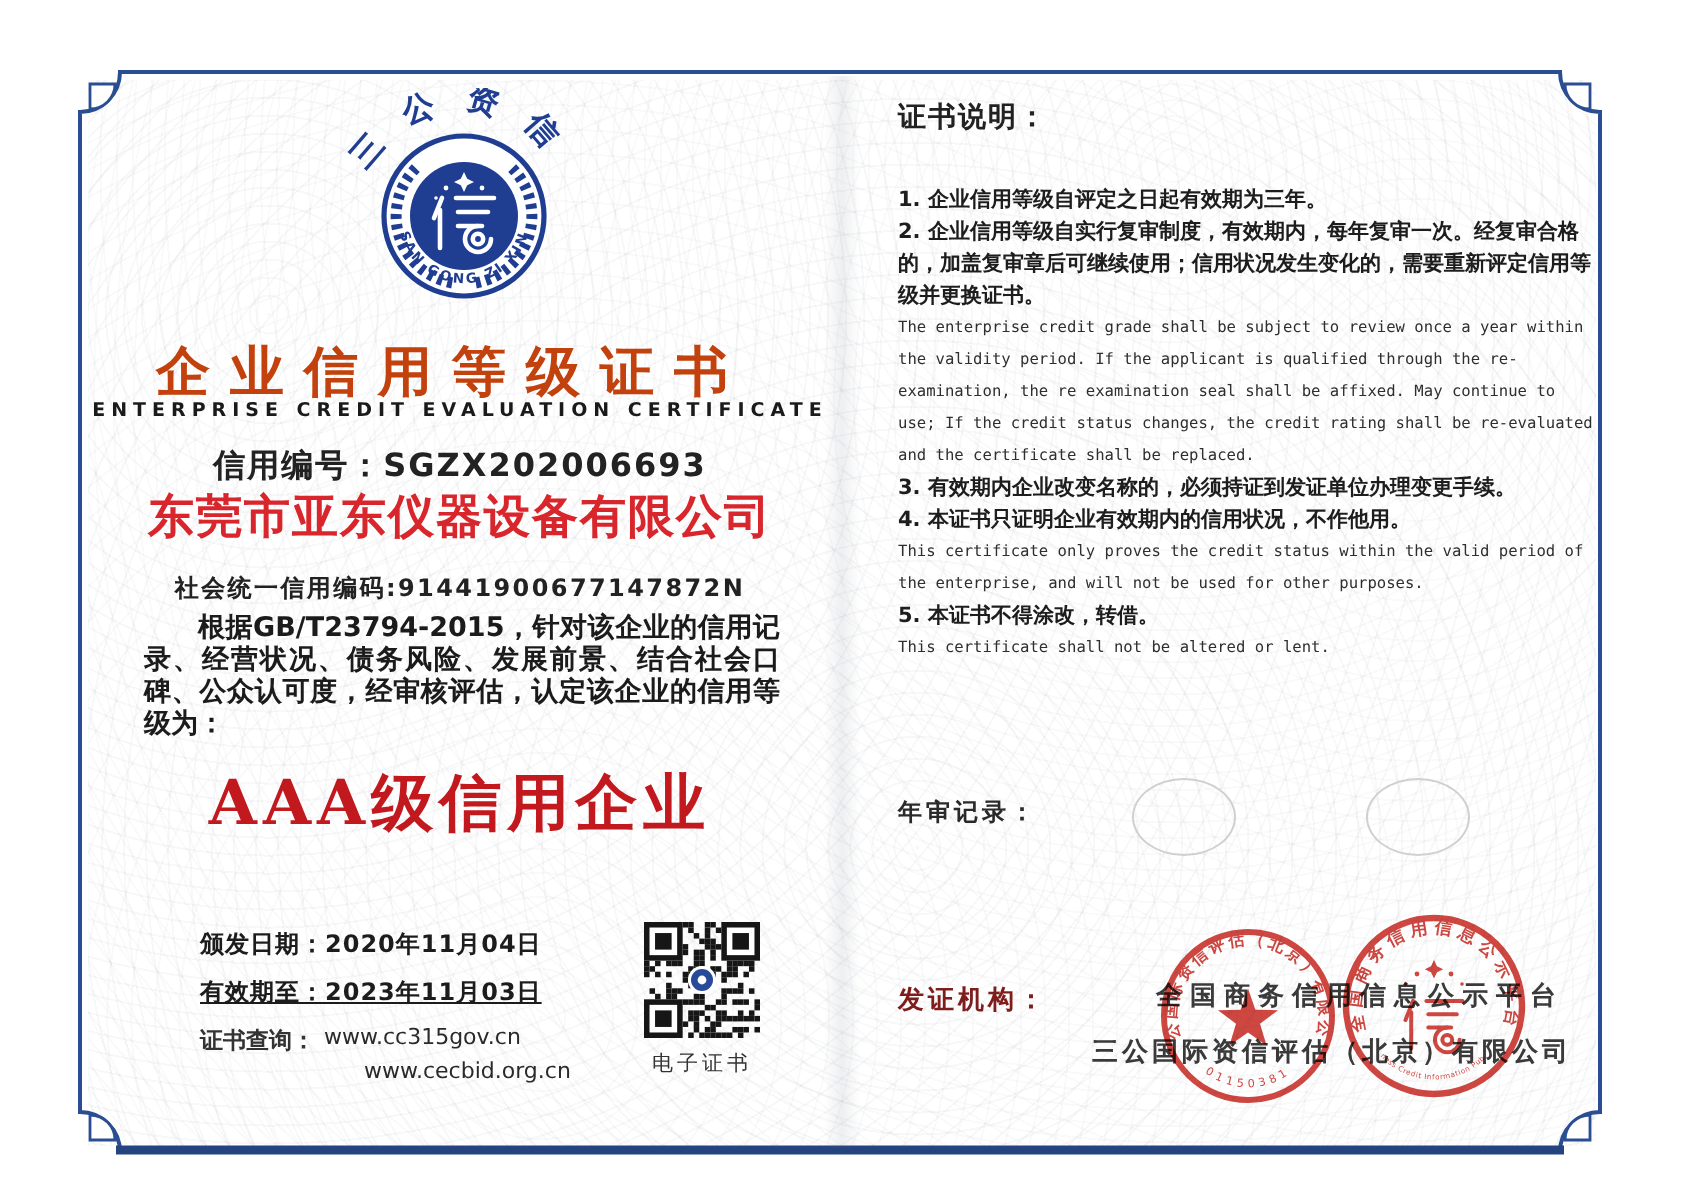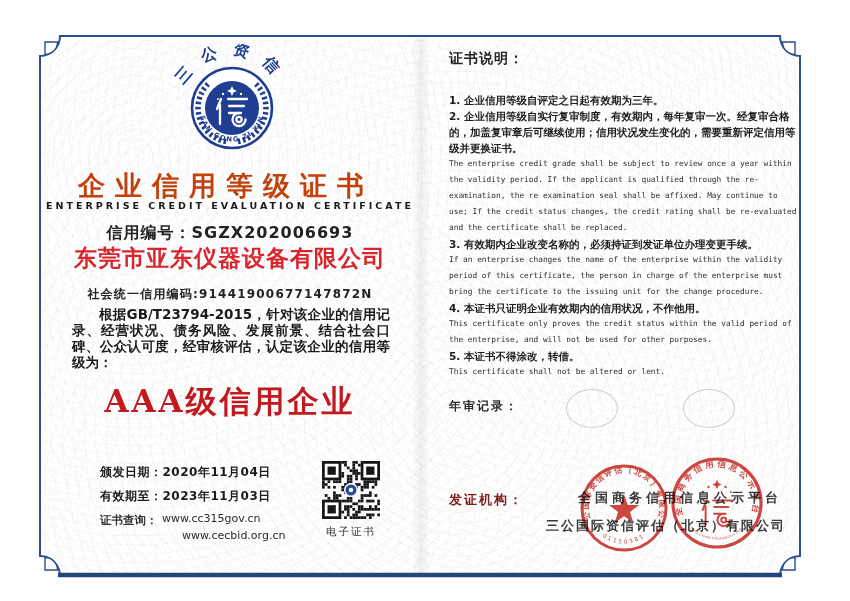--- a/index.html
+++ b/index.html
@@ -29,21 +29,21 @@
   .company{left:40px;top:243px;width:380px;text-align:center;font-size:23px;font-weight:800;
     color:#d8262c;letter-spacing:1px;white-space:nowrap;}
   .social{left:40px;top:286px;width:380px;text-align:center;font-size:12px;font-weight:700;
     letter-spacing:1.2px;color:#222;}
   .statement{left:72px;top:306px;width:318px;font-size:13.5px;font-weight:700;line-height:16px;
     text-align:justify;text-indent:2em;color:#1b1b1b;margin:0;}
   .rating{left:40px;top:381px;width:380px;text-align:center;font-size:31px;font-weight:900;
     color:#c2191f;letter-spacing:3px;font-family:"DejaVu Serif","DejaVu Sans",serif;white-space:nowrap;}
   .kv{font-size:12px;font-weight:700;color:#1c1c1c;letter-spacing:.5px;white-space:nowrap;}
   .issue-date{left:100px;top:464px;}
-  .valid-date{left:100px;top:488px;}
+  .valid-date{left:100px;top:488px;text-decoration:underline;}
   .query-label{left:100px;top:513px;font-size:11.5px;font-weight:600;color:#333;}
   .url1{left:162px;top:512px;font-size:11px;color:#2a2a2a;}
   .url2{left:162px;top:529px;font-size:11px;color:#2a2a2a;margin-left:20px;}
   .qr{left:322px;top:461px;width:58px;height:58px;}
   .qr-caption{left:318px;top:525px;width:66px;text-align:center;font-size:10.5px;color:#333;
     letter-spacing:2px;}
   
   .r-heading{left:449px;top:50px;font-size:14px;font-weight:700;color:#222;letter-spacing:1px;}
   .items{left:449px;top:78px;width:352px;margin-top:14px;}
   .items p{margin:0;line-height:16px;}
@@ -274,21 +274,20 @@
   </div>
 
   <div>
     <div class="r-heading abs">证书说明：</div>
 
     <div class="items abs">
       <p class="zh">1. 企业信用等级自评定之日起有效期为三年。</p>
       <p class="zh">2. 企业信用等级自实行复审制度，有效期内，每年复审一次。经复审合格的，加盖复审章后可继续使用；信用状况发生变化的，需要重新评定信用等级并更换证书。</p>
       <p class="en">The enterprise credit grade shall be subject to review once a year within the validity period. If the applicant is qualified through the re-examination, the re examination seal shall be affixed. May continue to use; If the credit status changes, the credit rating shall be re-evaluated and the certificate shall be replaced.</p>
       <p class="zh">3. 有效期内企业改变名称的，必须持证到发证单位办理变更手续。</p>
-      <p class="en">If an enterprise changes the name of the enterprise within the validity period of this certificate, the person in charge of the enterprise must bring the certificate to the issuing unit for the change procedure.</p>
       <p class="zh">4. 本证书只证明企业有效期内的信用状况，不作他用。</p>
       <p class="en">This certificate only proves the credit status within the valid period of the enterprise, and will not be used for other purposes.</p>
       <p class="zh">5. 本证书不得涂改，转借。</p>
       <p class="en">This certificate shall not be altered or lent.</p>
     </div>
 
     <div class="annual abs">年审记录：</div>
     <div class="oval oval1 abs"></div>
     <div class="oval oval2 abs"></div>
 

